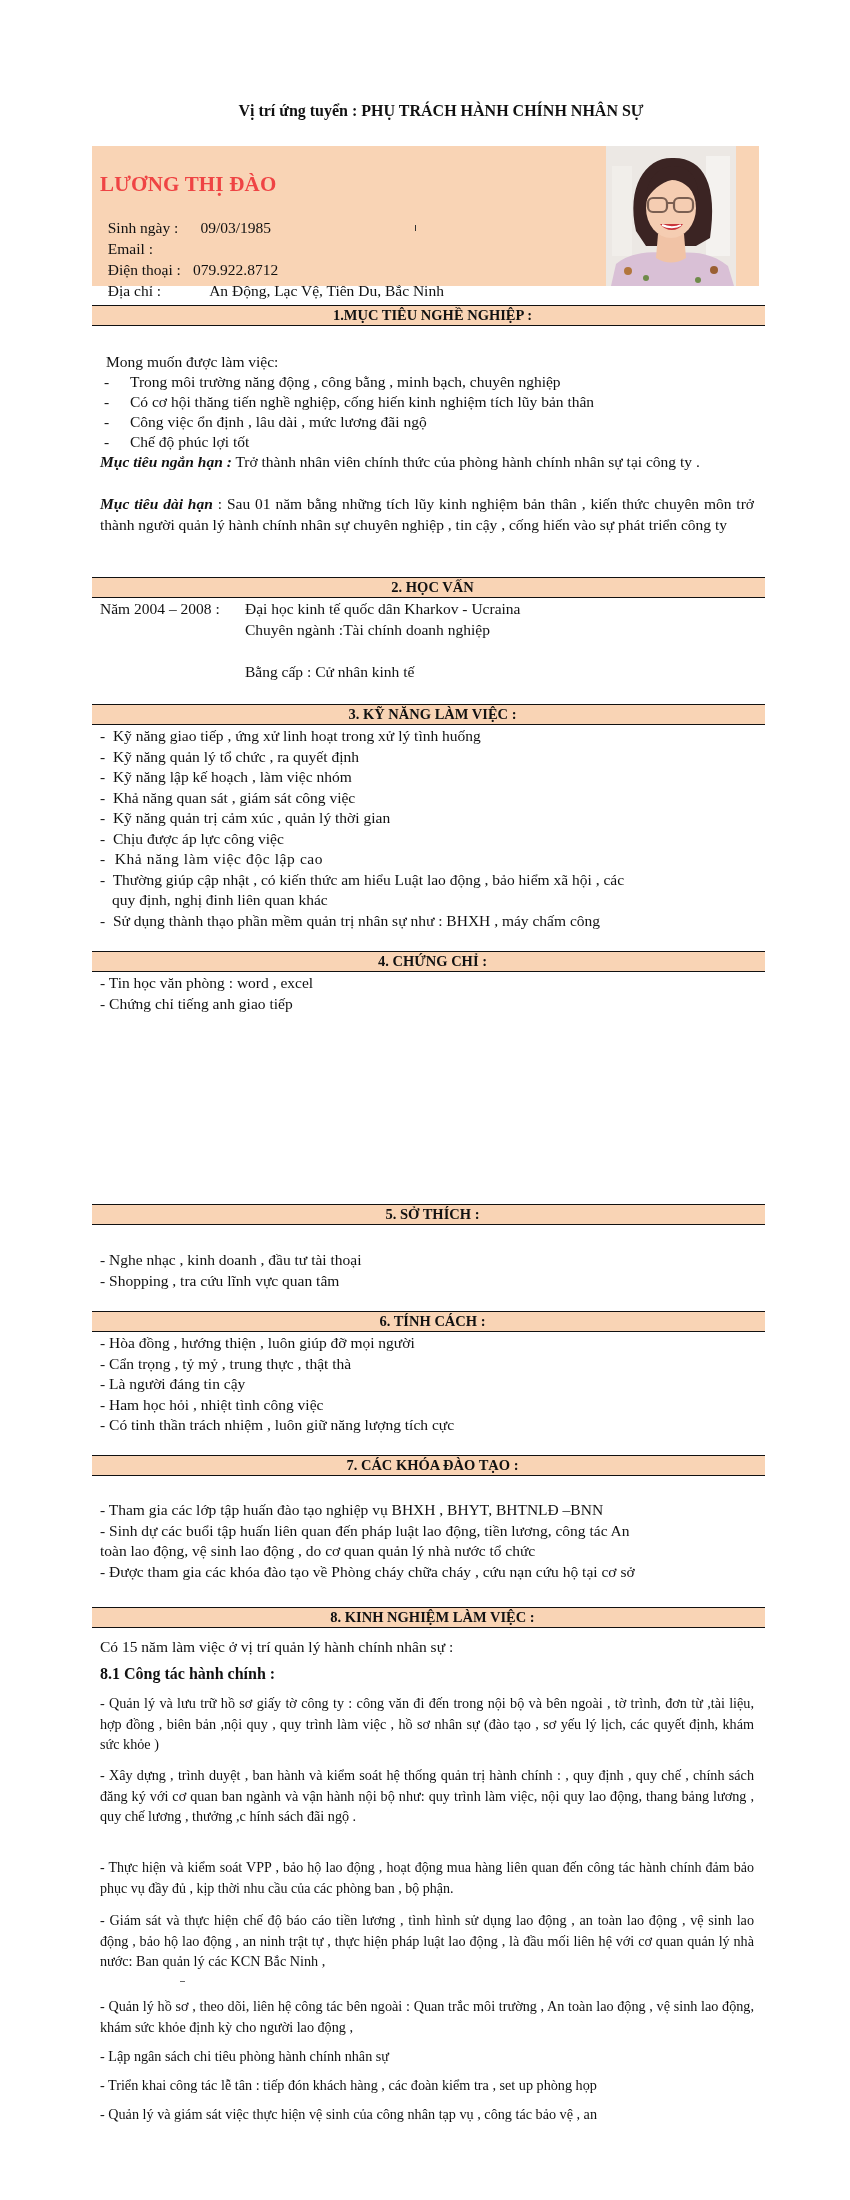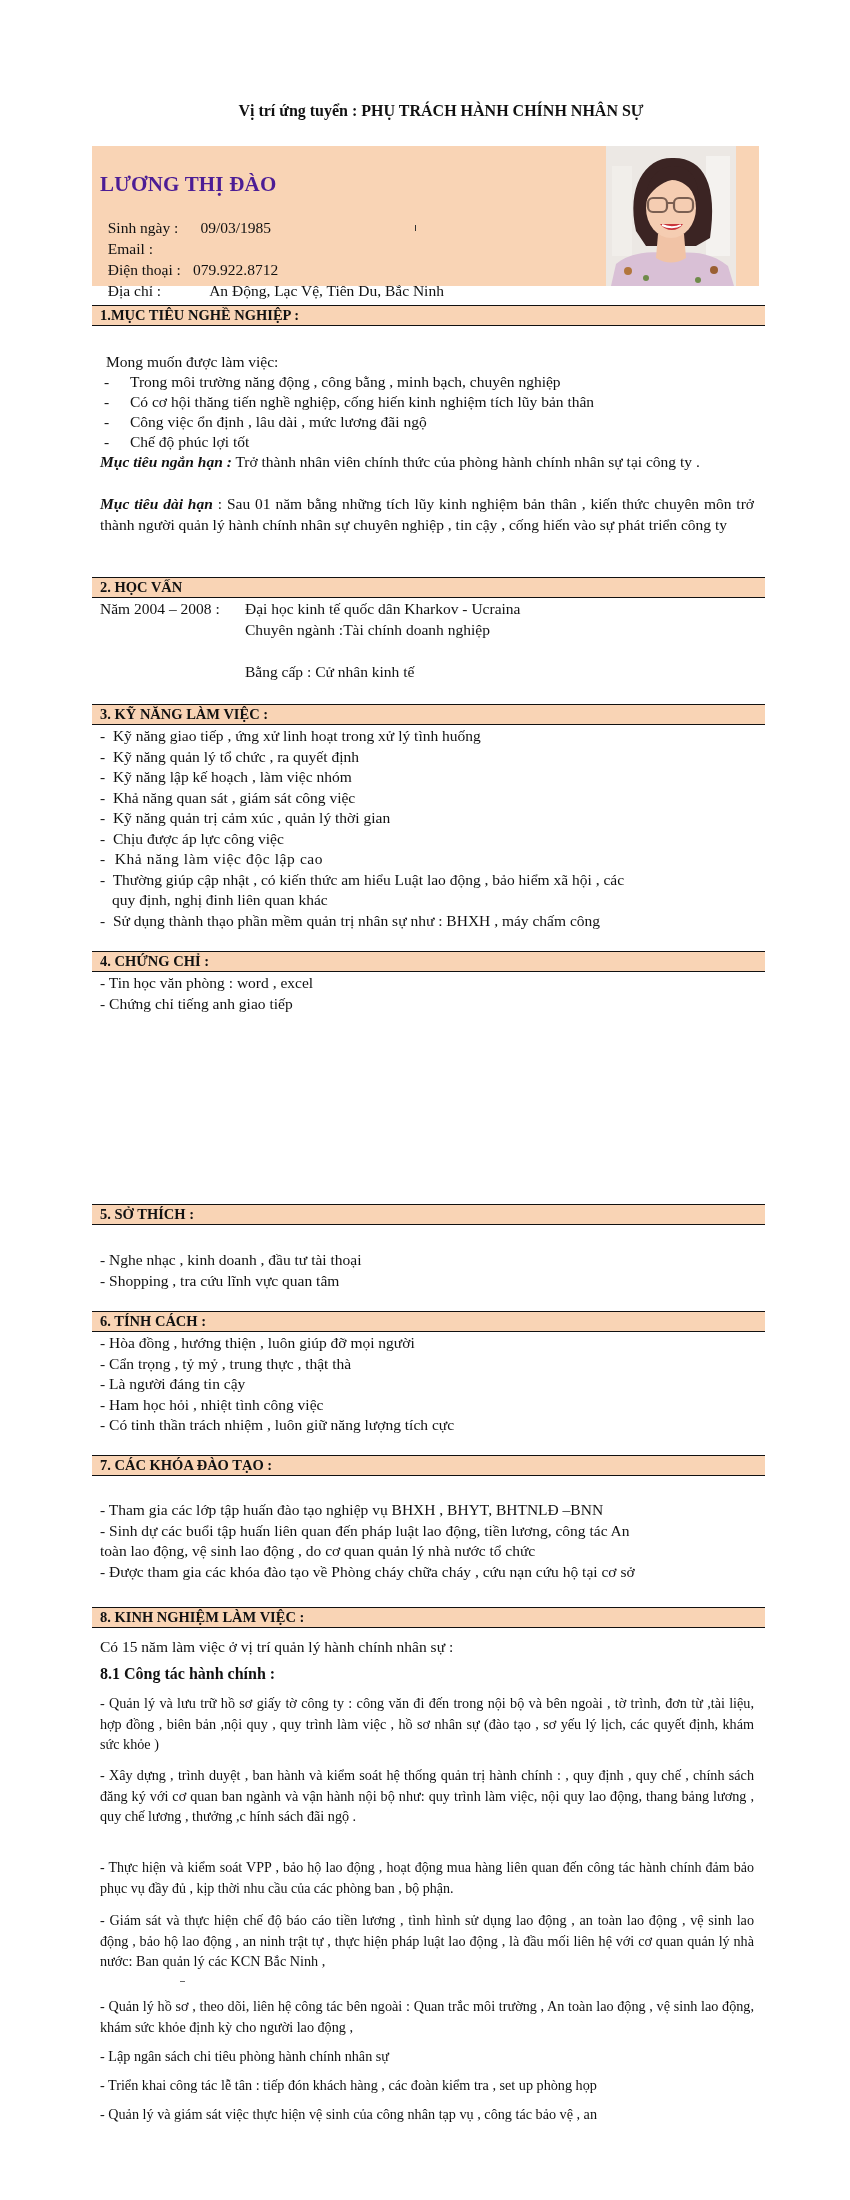--- a/index.html
+++ b/index.html
@@ -1,26 +1,26 @@
 <!DOCTYPE html>
 <html><head>
 <meta charset="utf-8">
 <style>
   html, body { margin: 0; padding: 0; background: #ffffff; }
   body { width: 850px; height: 2200px; position: relative; overflow: hidden;
          font-family: "Liberation Serif", "DejaVu Serif", serif; color: #111; }
   .abs { position: absolute; }
   .title { left: 16px; width: 850px; top: 102px; text-align: center; font-weight: bold; font-size: 16px; }
   .header-box { left: 92px; top: 146px; width: 667px; height: 140px; background: #f9d4b5; }
-  .name { left: 100px; top: 172px; font-size: 21px; font-weight: bold; color: #4c1d95; letter-spacing: 0.2px; }
+  .name { left: 100px; top: 172px; font-size: 21px; font-weight: bold; color: #ef4444; letter-spacing: 0.2px; }
   .info-row { left: 100px; font-size: 15.5px; line-height: 21px; white-space: pre; }
   .photo { left: 606px; top: 146px; width: 130px; height: 140px; overflow: hidden; background: #e9e6e3; }
   .bar { left: 92px; width: 665px; height: 19px; background: #f9d4b5;
          border-top: 1.5px solid #111; border-bottom: 1.5px solid #111;
-         font-weight: bold; font-size: 14.5px; line-height: 19px; padding-left: 8px; box-sizing: content-box; }
+         font-weight: bold; font-size: 14.5px; line-height: 19px; padding-left: 8px; box-sizing: content-box; text-align: center; }
   .txt { font-size: 15.5px; line-height: 20.5px; white-space: nowrap; }
   .para { left: 100px; width: 654px; font-size: 15.5px; line-height: 20.5px; text-align: justify; }
   .bi { font-weight: bold; font-style: italic; }
   .b { font-weight: bold; }
   .sans { font-family: "Liberation Sans", "DejaVu Sans", sans-serif; }
   .dash { display: inline-block; width: 26px; }
 </style>
 </head>
 <body>
 

